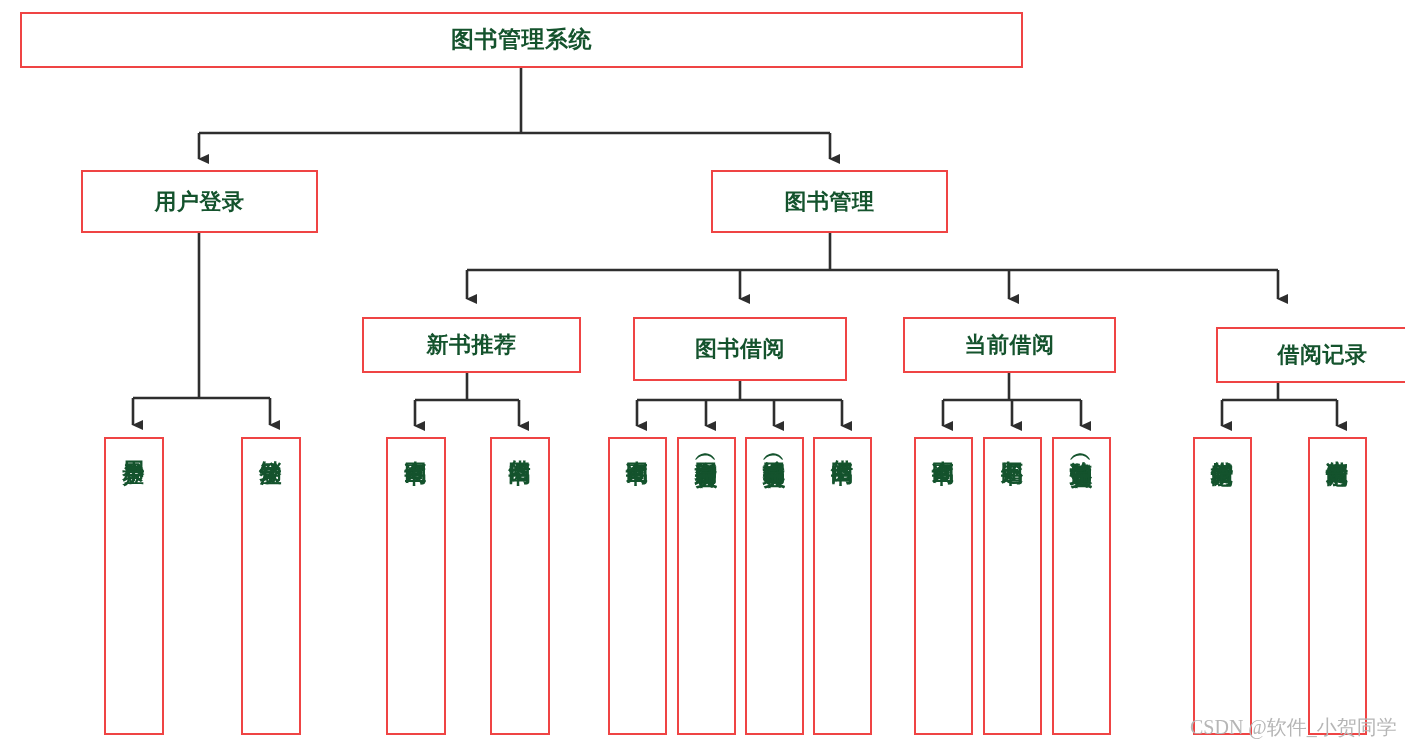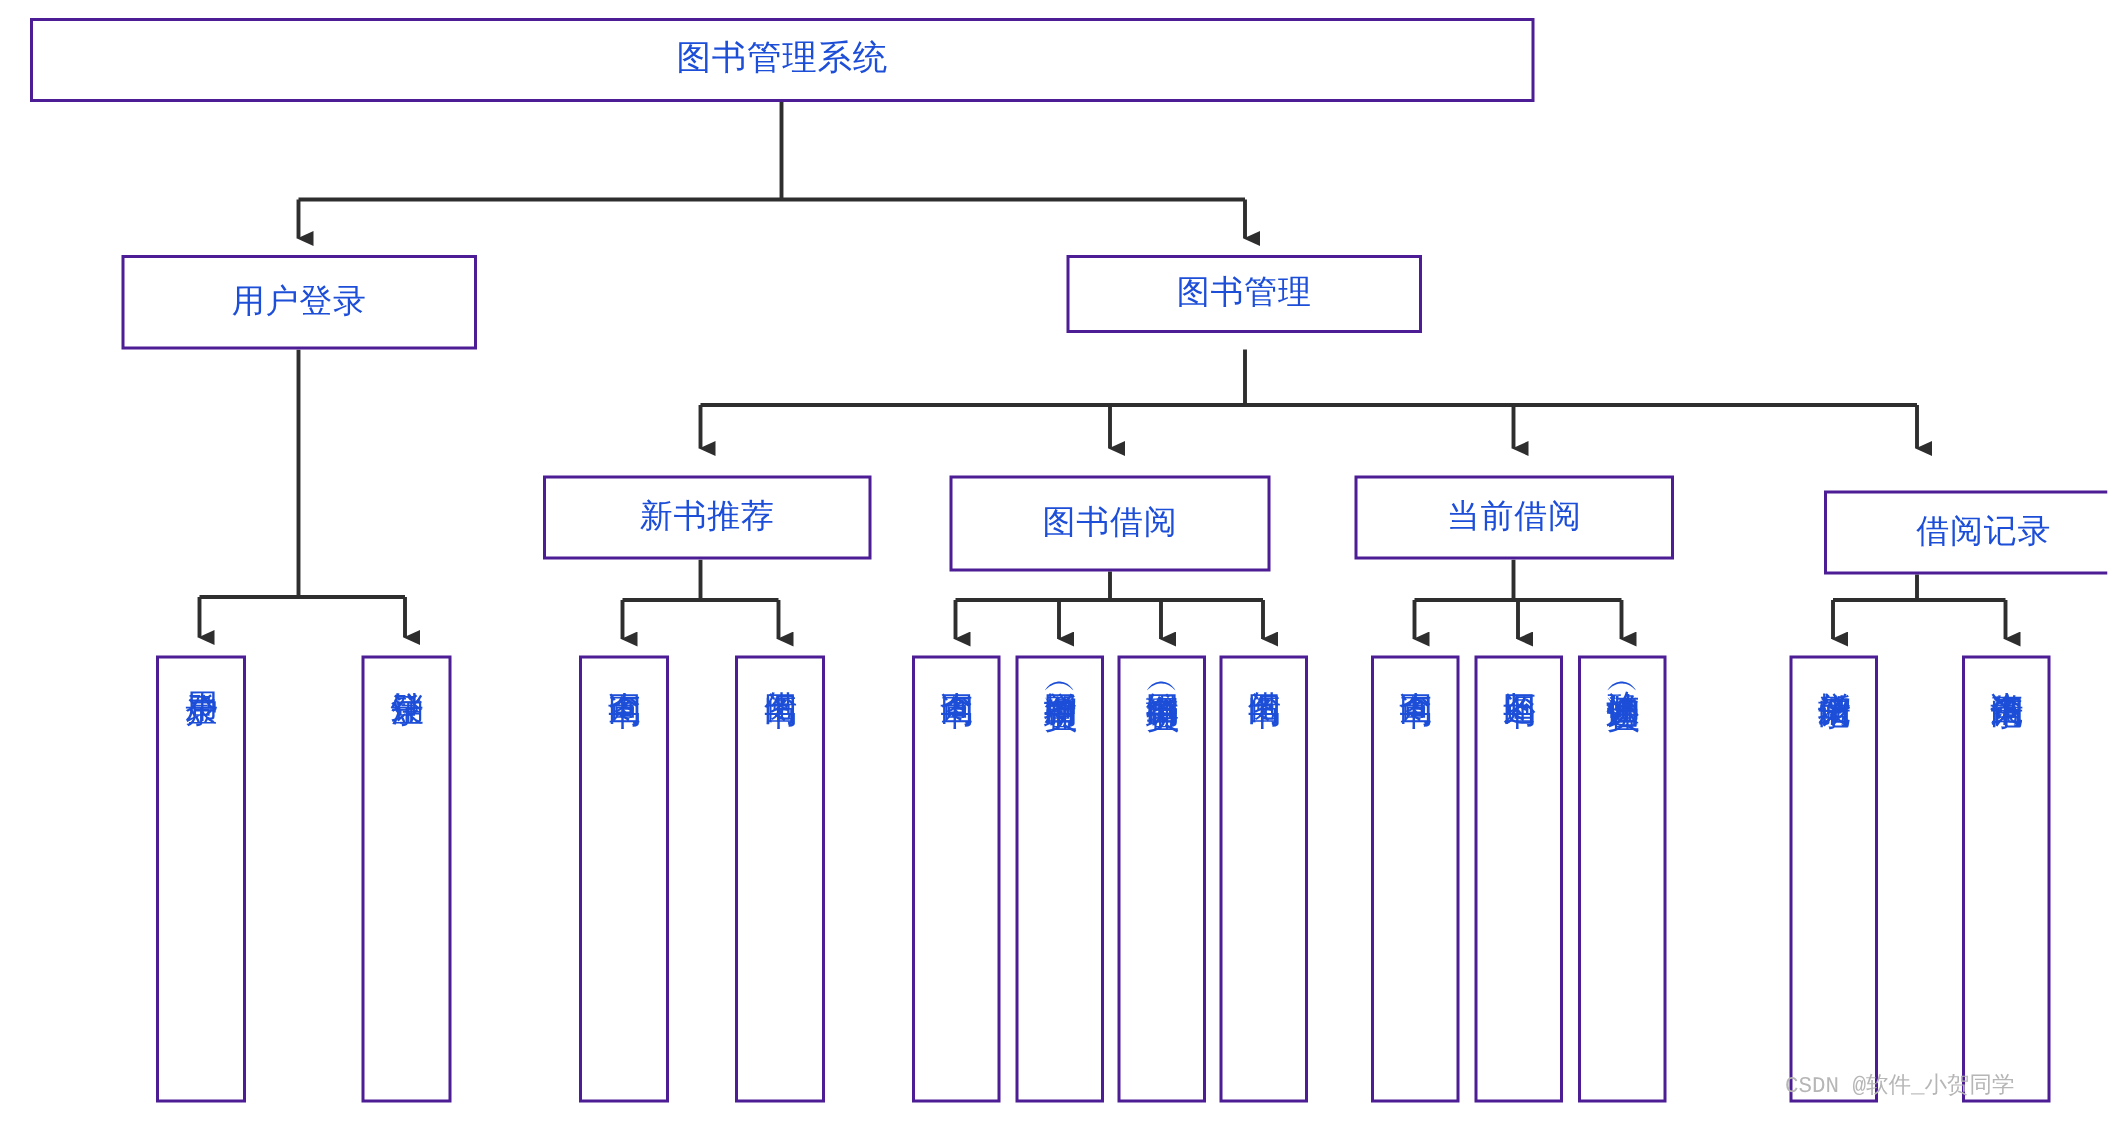--- a/index.html
+++ b/index.html
@@ -21,26 +21,27 @@
     position: absolute;
     left: 0;
     top: 0;
     width: 1405px;
     height: 747px;
     pointer-events: none;
   }
   .node {
     position: absolute;
     box-sizing: border-box;
-    border: 2px solid #4c1d95;
+    border: 2px solid #ef4444;
     background: #ffffff;
     display: flex;
     align-items: center;
     justify-content: center;
-    color: #1d4ed8;
+    color: #14532d;
+    font-weight: bold;
   }
   .node .label {
     display: block;
     text-align: center;
     line-height: 1.18;
     letter-spacing: 0.5px;
   }
   .node.horizontal .label {
     writing-mode: horizontal-tb;
     font-size: 22px;
@@ -55,24 +56,24 @@
     font-size: 22px;
     line-height: 1.05;
     letter-spacing: 1px;
     margin: 0 auto;
   }
   .node.title .label { font-size: 23px; }
   .watermark {
     position: absolute;
     left: 1190px;
     top: 714px;
-    font-size: 15px;
+    font-size: 20px;
     color: #b6b6b6;
     white-space: nowrap;
-    font-family: Liberation Mono, monospace;
+    font-family: Liberation Serif, serif;
   }
 </style>
 </head>
 <body>
 
 <div id="canvas">
 
   <svg id="edges" viewBox="0 0 1405 747" xmlns="http://www.w3.org/2000/svg">
     <defs>
       <marker id="arw" markerWidth="10" markerHeight="11" refX="5" refY="10" orient="auto" markerUnits="userSpaceOnUse">
@@ -123,21 +124,21 @@
     </g>
   </svg>
 
   <div class="node horizontal title" style="left:20px; top:12px; width:1003px; height:56px;">
     <span class="label">图书管理系统</span>
   </div>
 
   <div class="node horizontal" style="left:81px; top:170px; width:237px; height:63px;">
     <span class="label">用户登录</span>
   </div>
-  <div class="node horizontal" style="left:711px; top:170px; width:237px; height:52px;">
+  <div class="node horizontal" style="left:711px; top:170px; width:237px; height:63px;">
     <span class="label">图书管理</span>
   </div>
 
   <div class="node horizontal" style="left:362px; top:317px; width:219px; height:56px;">
     <span class="label">新书推荐</span>
   </div>
   <div class="node horizontal" style="left:633px; top:317px; width:214px; height:64px;">
     <span class="label">图书借阅</span>
   </div>
   <div class="node horizontal" style="left:903px; top:317px; width:213px; height:56px;">

